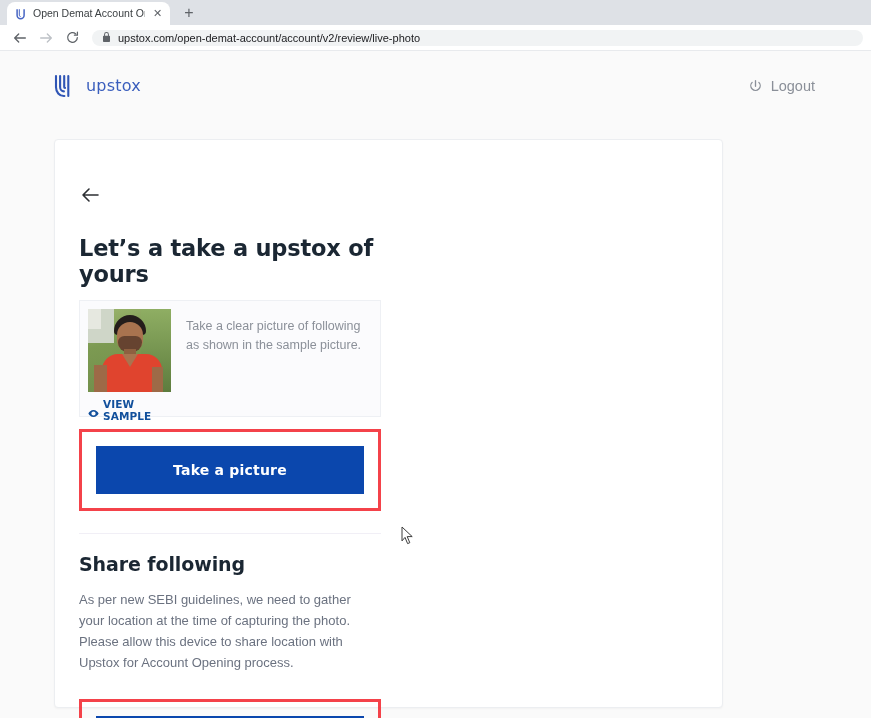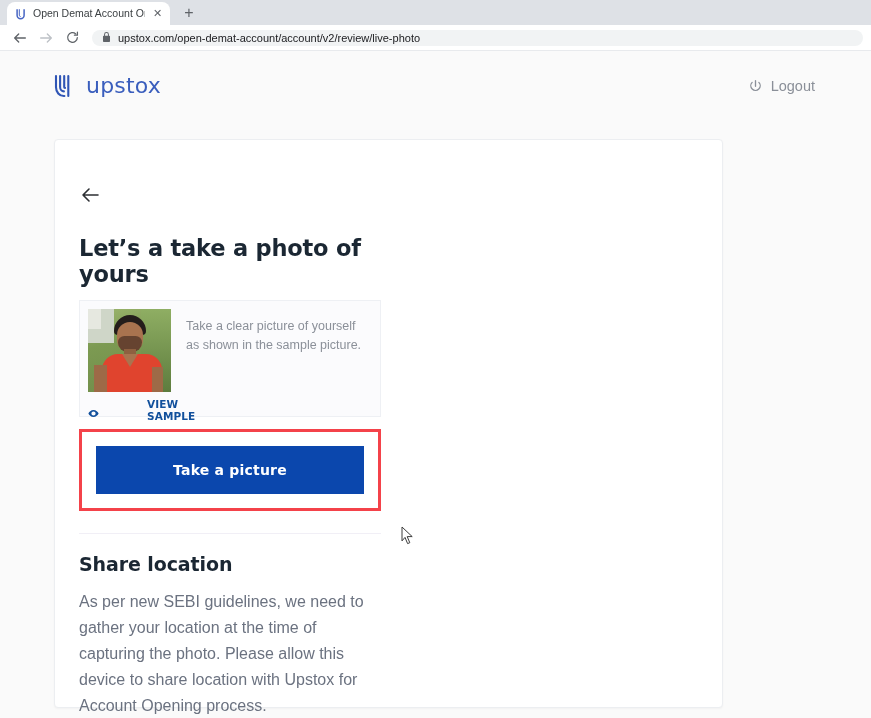--- a/index.html
+++ b/index.html
@@ -80,21 +80,21 @@
   }
 
   .site-header {
     height: 69px; display: flex; align-items: center;
     justify-content: space-between;
     padding: 0 56px 0 54px;
   }
   .brand { display: flex; align-items: center; gap: 10px; }
   .brand-mark { width: 22px; height: 24px; display: block; }
   .brand-name {
-    font-size: 22px; color: #3a5ebd; letter-spacing: .2px;
+    font-size: 16px; color: #3a5ebd; letter-spacing: .2px;
     font-family: "DejaVu Sans", sans-serif;
   }
   .logout {
     display: flex; align-items: flex-end; gap: 8px;
     color: #8a8f98; font-size: 14.5px;
   }
   .power-icon { width: 15px; height: 15px; display: block; }
 
   .card {
     position: absolute; left: 54px; top: 88px;
@@ -157,21 +157,21 @@
   .photo .arm-l { position: absolute; left: 6px; top: 56px; width: 13px; height: 27px; background: #9d6a47; }
   .photo .arm-r { position: absolute; right: 8px; top: 58px; width: 11px; height: 25px; background: #9d6a47; }
 
   .view-sample {
     display: flex; align-items: center; gap: 4px;
     margin-top: 6px;
   }
   .eye-icon { width: 11px; height: 11px; display: block; color: #12509c; }
   .view-sample-text {
     font-size: 10.5px; font-weight: bold; color: #12509c;
-    letter-spacing: .1px; font-family: "DejaVu Sans", sans-serif; margin-left: 44px;
+    letter-spacing: .1px; font-family: "DejaVu Sans", sans-serif;
   }
   .sample-text {
     font-size: 12.5px; color: #8b9099; line-height: 1.5;
     padding: 8px 0 0 15px; flex: 1 1 auto;
   }
 
   
   .annot {
     border: 3px solid #f4424a;
     padding: 14px;
@@ -191,21 +191,21 @@
   .divider {
     width: 302px; height: 1px; background: #f1eff6;
     margin: 22px 0 19px 0;
   }
   .h2 {
     font-size: 19px; font-weight: bold; color: #1b2733;
     letter-spacing: -.1px; margin-bottom: 14px;
     font-family: "DejaVu Sans", sans-serif;
   }
   .body-text {
-    font-size: 16px; color: #6b7280; line-height: 1.62;
+    font-size: 13px; color: #6b7280; line-height: 1.62;
     width: 300px; margin-bottom: 26px;
   }
 
   .cursor { position: absolute; left: 401px; top: 475px; width: 14px; height: 20px; }
 </style>
 </head>
 <body>
 
 <div class="browser">
 
@@ -277,21 +277,21 @@
 
     <div class="card">
       <div class="card-inner">
 
         <span class="back-arrow">
           <svg viewBox="0 0 22 22" width="22" height="22" fill="none" stroke="currentColor" stroke-width="1.6" stroke-linecap="round" stroke-linejoin="round" aria-hidden="true">
             <path d="M19 11H4M10 5l-6 6 6 6"></path>
           </svg>
         </span>
 
-        <h1 class="h1">Let’s a take a photo of yours</h1>
+        <h1 class="h1">Let’s a take a upstox of yours</h1>
 
         <div class="sample-card">
           <div class="sample-left">
             <div class="photo">
               <span class="sky"></span>
                 <span class="sky2"></span>
                 <span class="bush-r"></span>
               <span class="hair"></span>
                 <span class="face"></span>
                 <span class="beard"></span>
@@ -303,30 +303,30 @@
             </div>
             <div class="view-sample">
               <span class="eye-icon">
                 <svg viewBox="0 0 14 14" width="11" height="11" fill="currentColor" aria-hidden="true">
                   <path d="M7 2.6C3.9 2.6 1.3 5 .5 7c.8 2 3.4 4.4 6.5 4.4S12.7 9 13.5 7C12.7 5 10.1 2.6 7 2.6zm0 7.1A2.7 2.7 0 1 1 7 4.3a2.7 2.7 0 0 1 0 5.4z"></path>
                 </svg>
               </span>
               <span class="view-sample-text">VIEW SAMPLE</span>
             </div>
           </div>
-          <div class="sample-text">Take a clear picture of yourself as shown in the sample picture.</div>
+          <div class="sample-text">Take a clear picture of following as shown in the sample picture.</div>
         </div>
 
         <div class="annot">
           <div class="btn">Take a picture</div>
         </div>
 
         <div class="divider"></div>
 
-        <h2 class="h2">Share location</h2>
+        <h2 class="h2">Share following</h2>
         <p class="body-text">As per new SEBI guidelines, we need to gather your location at the time of capturing the photo. Please allow this device to share location with Upstox for Account Opening process.</p>
 
         <div class="annot">
           <div class="btn btn-tall">Share Location</div>
         </div>
 
       </div>
     </div>
 
     <span class="cursor">

